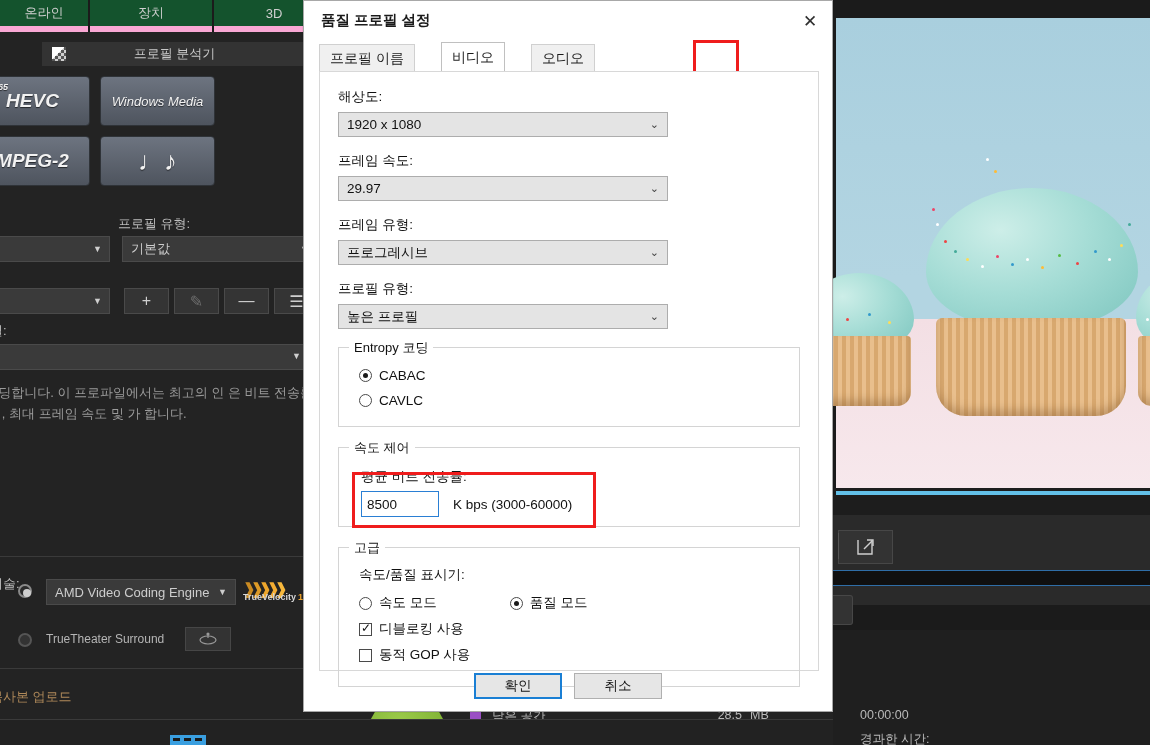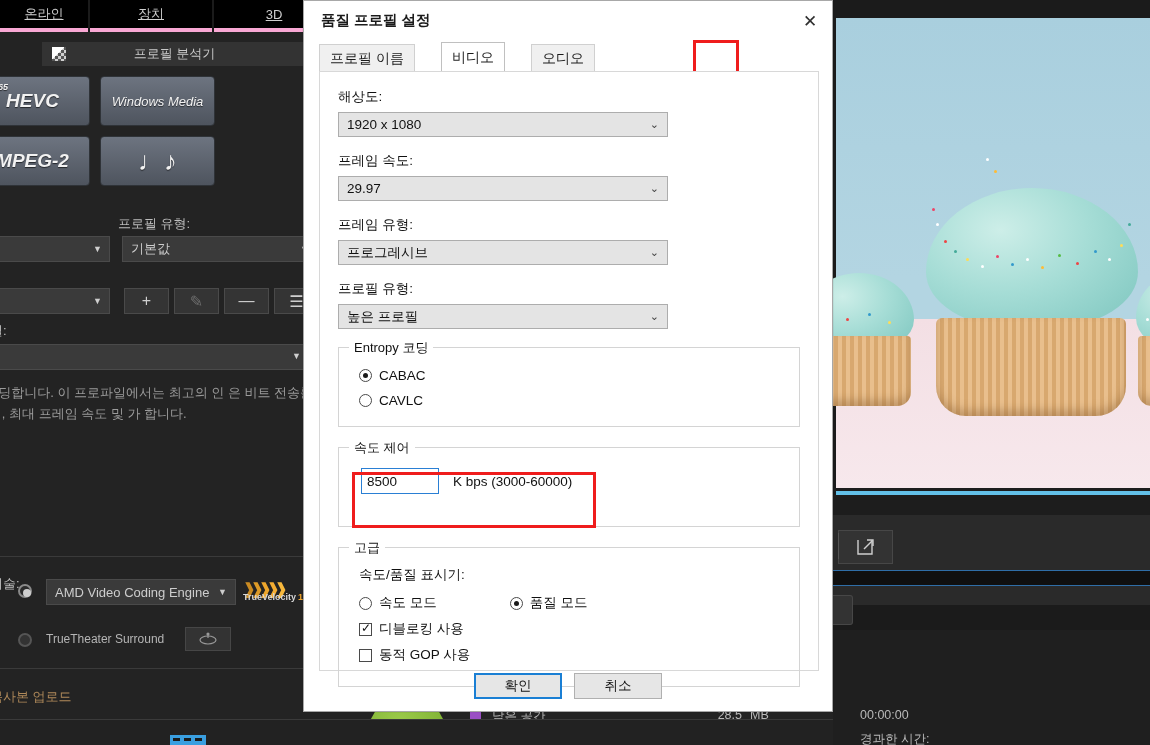--- a/index.html
+++ b/index.html
@@ -11,24 +11,23 @@
   }
   #root { position: relative; width: 1150px; height: 745px; }
 
   
   .app-bg { position:absolute; inset:0; background:#232323; }
 
   
   .tabstrip { position:absolute; left:0; top:0; width:833px; height:32px; background:#1b1b1b; }
   .tab {
     position:absolute; top:0; height:32px;
-    background:#000000; color:#cfcfcf; font-size:13px;
+    background:#14532d; color:#cfcfcf; font-size:13px;
     display:flex; align-items:center; justify-content:center;
-    border-bottom:4px solid #f9a8d4;
-    text-decoration:underline;
+    border-bottom:6px solid #f9a8d4;
   }
   .tab.t1 { left:0; width:88px; }
   .tab.t2 { left:90px; width:122px; }
   .tab.t3 { left:214px; width:120px; }
   .tabstrip-rest { position:absolute; left:334px; top:0; width:500px; height:32px; background:#2b2b2b; border-bottom:2px solid #2a7fd4;}
 
   
   .analyzer {
     position:absolute; left:42px; top:42px; width:265px; height:24px;
     background:#333; color:#c9c9c9; font-size:13px;
@@ -449,20 +448,21 @@
         </div>
         <div class="radio-row">
           <span class="rdo"></span>
           <span>CAVLC</span>
         </div>
       </div>
 
       <div class="group" style="margin-top:20px; height:80px;">
         <div class="gtitle">속도 제어</div>
         <div class="rate-inner">
+          <div class="fld-label" style="margin-bottom:5px;">평균 비트 전송률:</div>
           <div style="display:flex; align-items:center;">
             <input class="bitrate-input" type="text" value="8500" style="">
             <span class="unit">K bps (3000-60000)</span>
           </div>
         </div>
         <div class="rate-hl"></div>
       </div>
 
       <div class="group" style="margin-top:20px; height:140px;">
         <div class="gtitle">고급</div>

